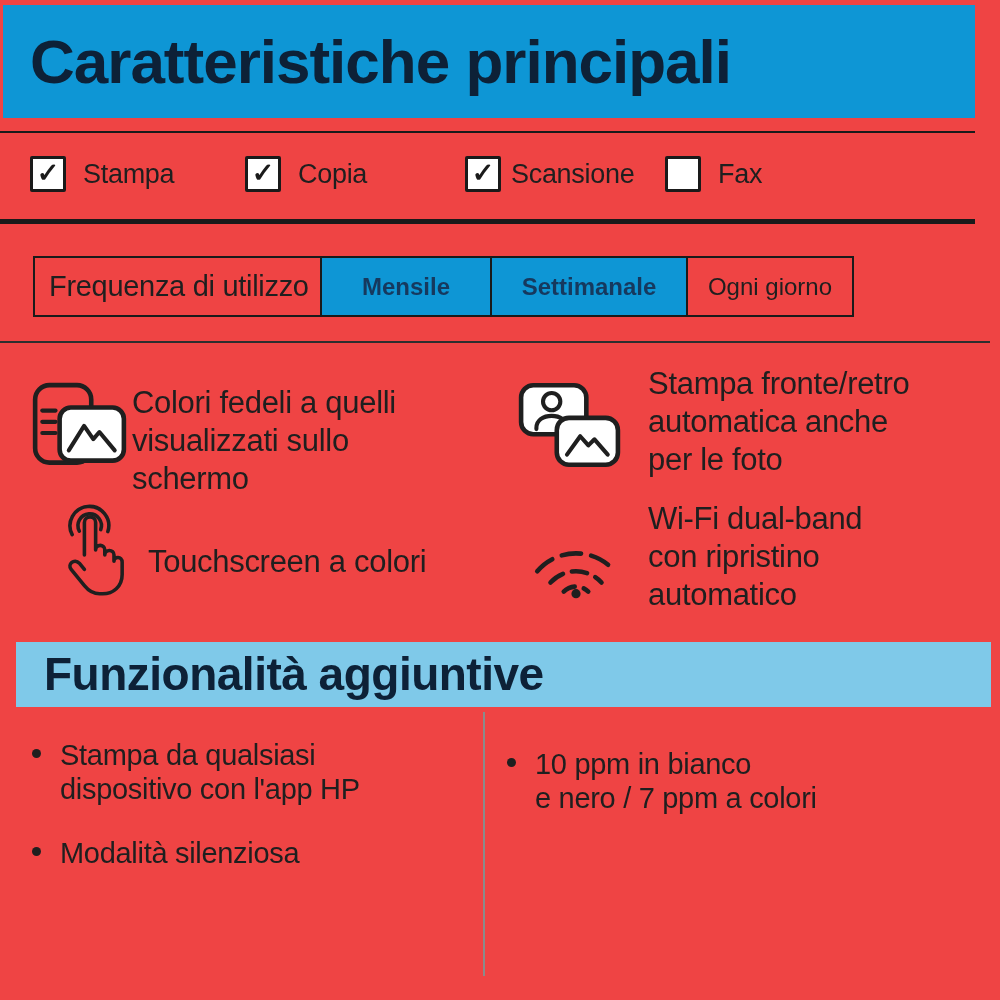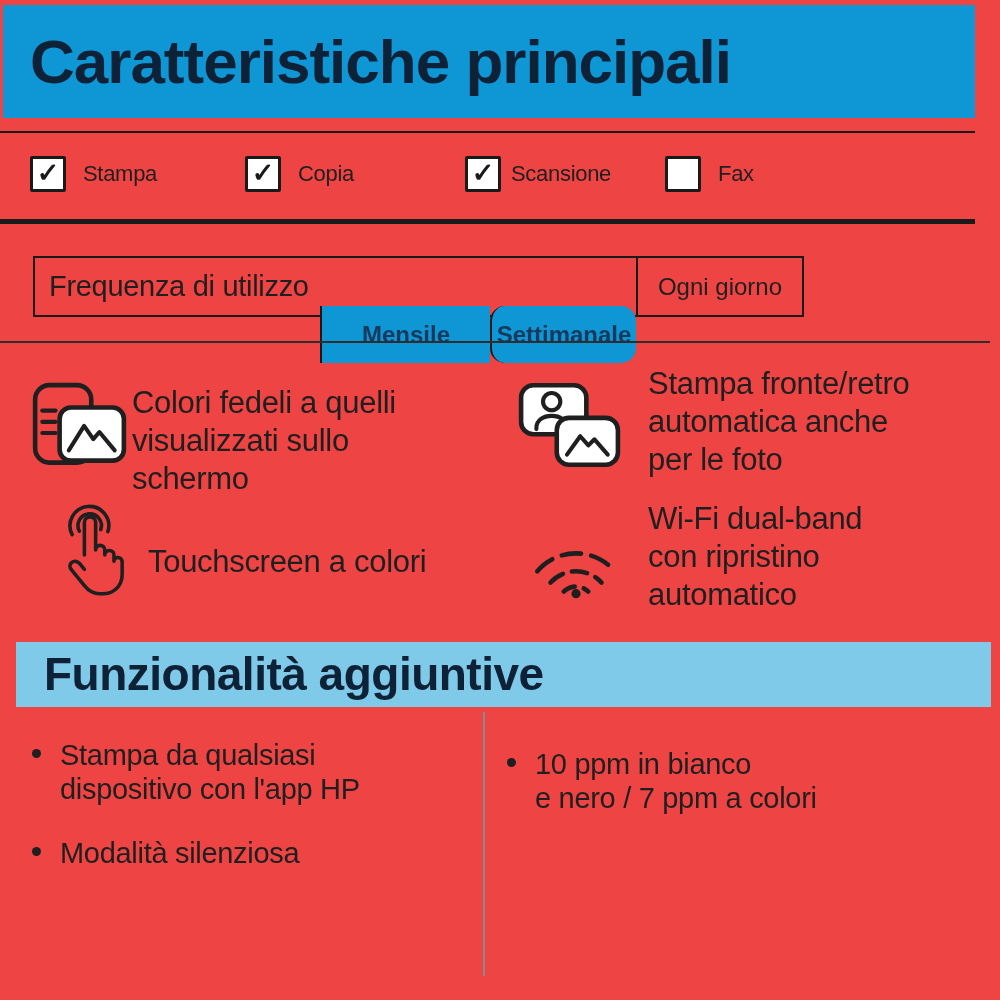--- a/index.html
+++ b/index.html
@@ -16,30 +16,30 @@
   .rule{position:absolute;left:0;background:var(--line-dark,#1a1a1a);}
   .rule.thin1{top:131px;width:975px;height:2px;}
   .rule.thick{top:219px;width:975px;height:5px;}
   .rule.thin2{top:341px;width:990px;height:2px;background:#2e2e2e;}
   .vdivider{position:absolute;left:483px;top:712px;width:2px;height:264px;background:var(--divider-gray,#8b8b8b);}
   
   .cap{position:absolute;top:152px;height:44px;display:flex;align-items:center;}
   .cap .box{width:36px;height:36px;border:3px solid var(--line-dark,#1a1a1a);border-radius:2px;
             display:flex;align-items:center;justify-content:center;box-sizing:border-box;background:#fff;}
   .cap .tick{font-size:27px;font-weight:bold;color:var(--line-dark,#1a1a1a);line-height:1;transform:translateY(-1px);}
-  .cap .lbl{margin-left:17px;font-size:22px;letter-spacing:-0.3px;white-space:nowrap;}
+  .cap .lbl{margin-left:17px;font-size:27px;letter-spacing:-0.3px;white-space:nowrap;}
   
   .freq{position:absolute;left:33px;top:256px;height:57px;display:flex;
         border:2px solid var(--line-dark,#1a1a1a);box-sizing:content-box;}
   .freq .cell{display:flex;align-items:center;justify-content:center;box-sizing:border-box;height:100%;}
   .freq .cell + .cell{border-left:2px solid var(--line-dark,#1a1a1a);}
   .freq .c-label{width:285px;font-size:29px;letter-spacing:-0.3px;justify-content:flex-start;padding-left:14px;}
   .freq .c-opt{font-size:24px;}
-  .freq .c-blue{background:var(--header-bg,#0e96d5);color:var(--option-text,#16395e);font-weight:bold;margin-top:48px;}
-  .freq .w1{width:170px;} .freq .w2{width:146px;border-radius:15px;} .freq .w3{width:166px;}
+  .freq .c-blue{background:var(--header-bg,#0e96d5);color:var(--option-text,#16395e);font-weight:bold;}
+  .freq .w1{width:170px;} .freq .w2{width:196px;} .freq .w3{width:166px;}
   
   .ficon{position:absolute;}
   .ftext{position:absolute;font-size:31px;line-height:38px;letter-spacing:-0.3px;white-space:pre-line;}
   svg{display:block;}
   .stroke{fill:none;stroke:var(--body-text,#1f1f1f);stroke-linecap:round;stroke-linejoin:round;}
   .fillwhite{fill:#fff;stroke:var(--body-text,#1f1f1f);stroke-linecap:round;stroke-linejoin:round;}
   
   .blist{position:absolute;list-style:none;margin:0;padding:0;}
   .blist li{position:relative;padding-left:30px;font-size:29px;line-height:34px;
             letter-spacing:-0.3px;white-space:pre-line;margin-bottom:30px;}

